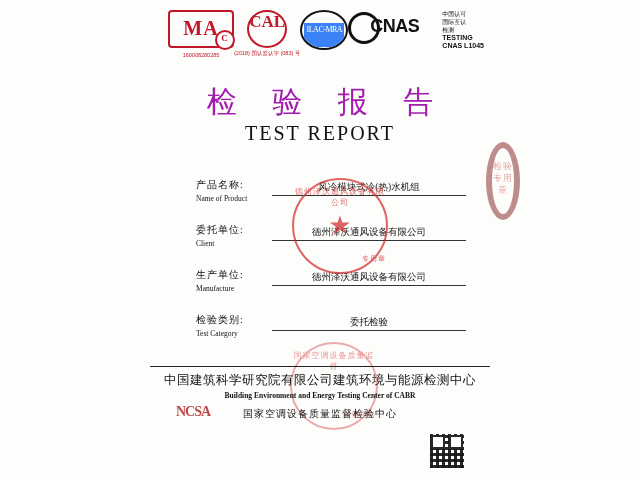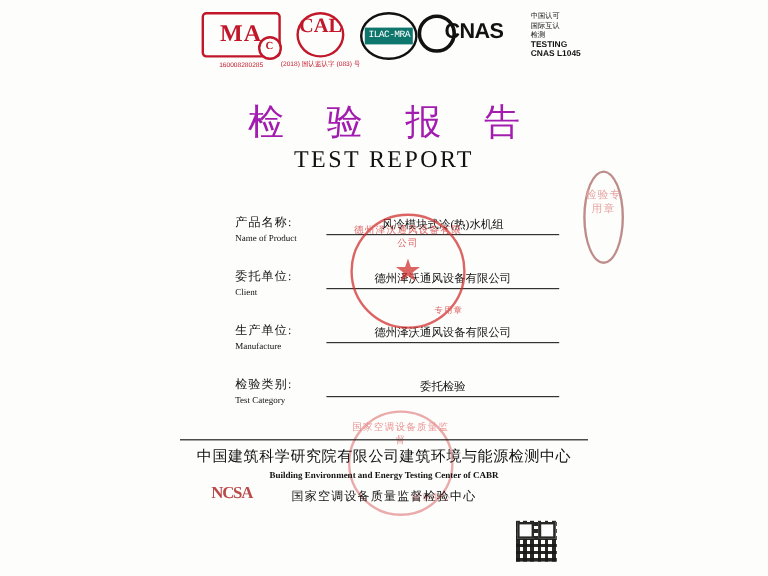--- a/index.html
+++ b/index.html
@@ -102,27 +102,27 @@
     margin: 0 auto;
     border: 2px solid #111;
     border-radius: 50%;
     position: relative;
     overflow: hidden;
   }
   .ilac-mark .bar {
     position: absolute;
     left: 2px; right: 2px;
     top: 11px;
-    height: 14px;
-    background: #0f766e;
+    height: 24px;
+    background: #3b82f6;
     color: #fff;
     font-size: 8px;
     line-height: 13px;
     text-align: center;
-    font-family: Liberation Mono, monospace;
+    font-family: Liberation Serif, serif;
     letter-spacing: -0.5px;
   }
   
   .cnas-mark {
     width: 74px; height: 36px;
     position: relative;
     margin: 0 auto;
   }
   .cnas-mark .cn-circle {
     position: absolute;
@@ -324,21 +324,21 @@
     width: 84px; height: 84px;
     border-color: #d85a5a;
     opacity: 0.5;
   }
   .seal-oval {
     position: absolute;
     left: 486px;
     top: 142px;
     width: 34px;
     height: 78px;
-    border: 2px solid #7f1d1d;
+    border: 6px solid #7f1d1d;
     border-radius: 50%;
     opacity: 0.5;
     color: #d04a4a;
     font-size: 9px;
     text-align: center;
     line-height: 12px;
     padding-top: 12px;
     box-sizing: border-box;
     letter-spacing: 1px;
   }

